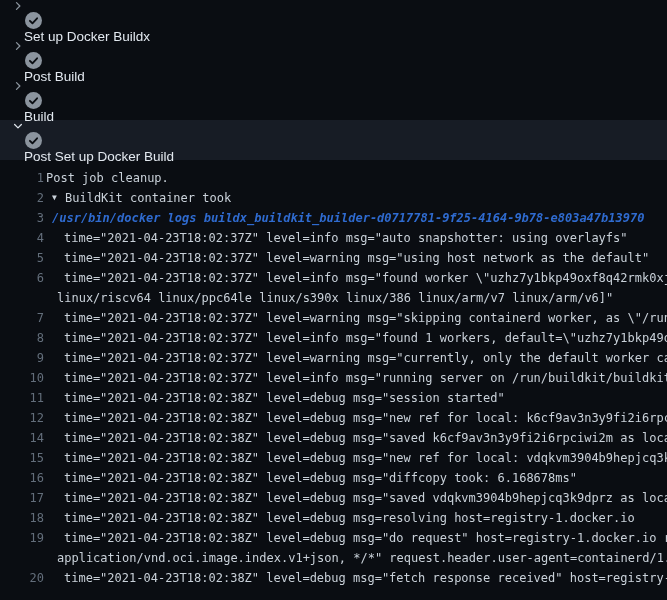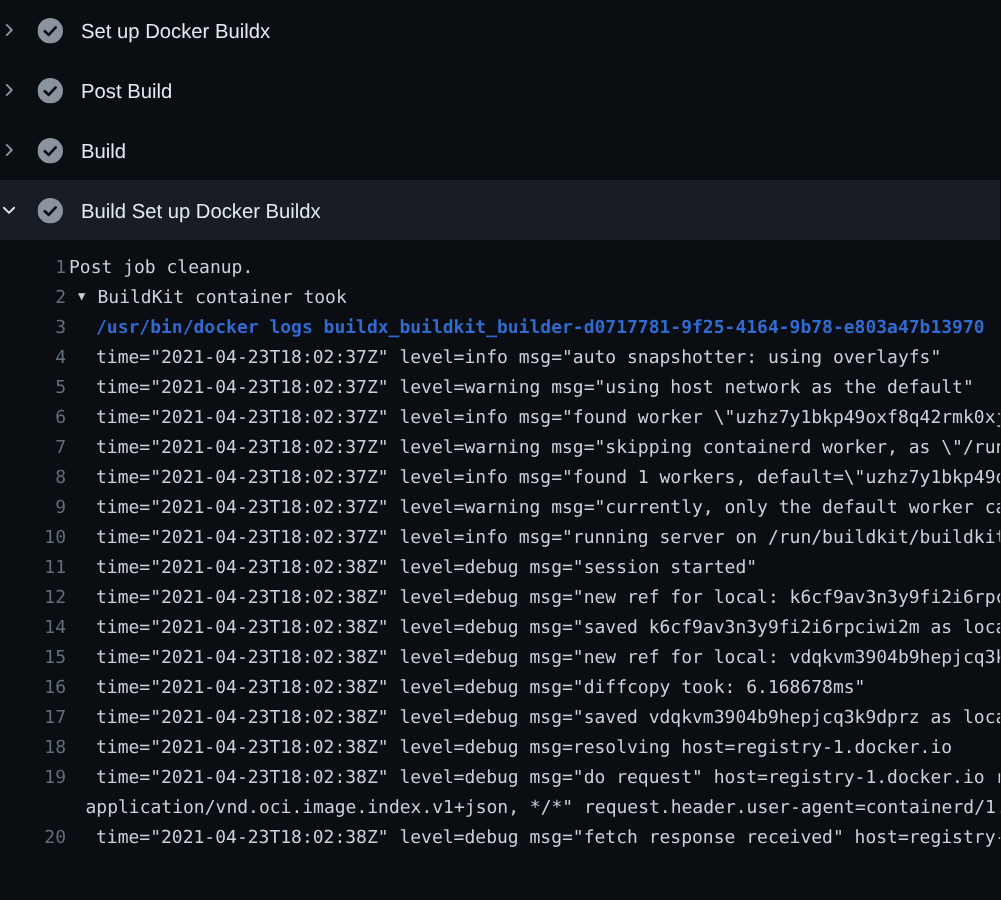--- a/index.html
+++ b/index.html
@@ -14,22 +14,22 @@
   }
   html,body{margin:0;padding:0;background:var(--background);}
   .app{
     width:667px;height:600px;overflow:hidden;position:relative;
     background:var(--background);
     font-family:"Liberation Sans",sans-serif;
   }
   
   .steps{width:100%;}
   .step{
-    height:40px;display:flex;align-items:center;
-    box-sizing:border-box;cursor:pointer;
+    height:40px;display:flex;align-items:flex-start;
+    padding-left:12px;box-sizing:border-box;cursor:pointer;flex-direction:column;
   }
   .step.expanded{background:var(--expanded-row);}
   .chev{width:12px;height:12px;flex:none;display:block;}
   .check{width:17px;height:17px;flex:none;margin-left:13px;display:block;}
   .step-title{
     margin-left:12px;font-size:13.5px;color:var(--step-title);
     white-space:pre;
   }
   
   .logbody{
@@ -43,21 +43,21 @@
     cursor:pointer;white-space:pre;
   }
   .tri{
     flex:none;width:10px;margin-left:8px;font-size:8px;
     color:var(--log-text);cursor:pointer;text-align:left;
   }
   .txt{white-space:pre;overflow:hidden;color:var(--log-text);}
   .txt.top{margin-left:2px;}
   .txt.group{margin-left:3px;}
   .txt.log{margin-left:20px;}
-  .txt.command{margin-left:20px;color:var(--command-blue);font-weight:bold;}
+  .txt.command{margin-left:8px;color:var(--command-blue);font-weight:bold;font-style:italic;}
   .txt.wrap{margin-left:13px;}
 </style>
 </head>
 <body>
 
 <div class="app">
   <div class="steps" id="steps">
       <div class="step">
         <svg viewBox="0 0 16 16" class="chev">
           <path d="M6 3.5 L10.5 8 L6 12.5" fill="none" stroke="var(--icon-gray)" stroke-width="1.7" stroke-linecap="round" stroke-linejoin="round"></path>
@@ -89,21 +89,21 @@
         <span class="step-title">Build</span>
       </div>
       <div class="step expanded">
         <svg viewBox="0 0 16 16" class="chev">
           <path d="M3.5 6 L8 10.5 L12.5 6" fill="none" stroke="var(--icon-bright)" stroke-width="1.7" stroke-linecap="round" stroke-linejoin="round"></path>
         </svg>
         <svg viewBox="0 0 16 16" class="check">
           <circle cx="8" cy="8" r="8" fill="var(--icon-gray)"></circle>
           <path d="M4.6 8.3 L7 10.6 L11.4 5.9" fill="none" stroke="var(--background)" stroke-width="1.7" stroke-linecap="round" stroke-linejoin="round"></path>
         </svg>
-        <span class="step-title">Build Set up Docker Buildx</span>
+        <span class="step-title">Post Set up Docker Build</span>
       </div>
     </div>
   <div class="logbody" id="logbody">
       <div class="lrow">
         <span class="num">1</span>
         <span class="txt top">Post job cleanup.</span>
       </div>
       <div class="lrow">
         <span class="num">2</span>
         <span class="tri">▼</span>
@@ -117,20 +117,24 @@
         <span class="num">4</span>
         <span class="txt log">time="2021-04-23T18:02:37Z" level=info msg="auto snapshotter: using overlayfs"</span>
       </div>
       <div class="lrow">
         <span class="num">5</span>
         <span class="txt log">time="2021-04-23T18:02:37Z" level=warning msg="using host network as the default"</span>
       </div>
       <div class="lrow">
         <span class="num">6</span>
         <span class="txt log">time="2021-04-23T18:02:37Z" level=info msg="found worker \"uzhz7y1bkp49oxf8q42rmk0xjd\", labels=map[org.mobyproject.buildkit.worker.executor:oci], platforms=[linux/amd64 linux/arm64</span>
+      </div>
+      <div class="lrow">
+        <span class="num"></span>
+        <span class="txt wrap">linux/riscv64 linux/ppc64le linux/s390x linux/386 linux/arm/v7 linux/arm/v6]"</span>
       </div>
       <div class="lrow">
         <span class="num">7</span>
         <span class="txt log">time="2021-04-23T18:02:37Z" level=warning msg="skipping containerd worker, as \"/run/containerd/containerd.sock\" does not exist"</span>
       </div>
       <div class="lrow">
         <span class="num">8</span>
         <span class="txt log">time="2021-04-23T18:02:37Z" level=info msg="found 1 workers, default=\"uzhz7y1bkp49oxf8q42rmk0xjd\""</span>
       </div>
       <div class="lrow">

